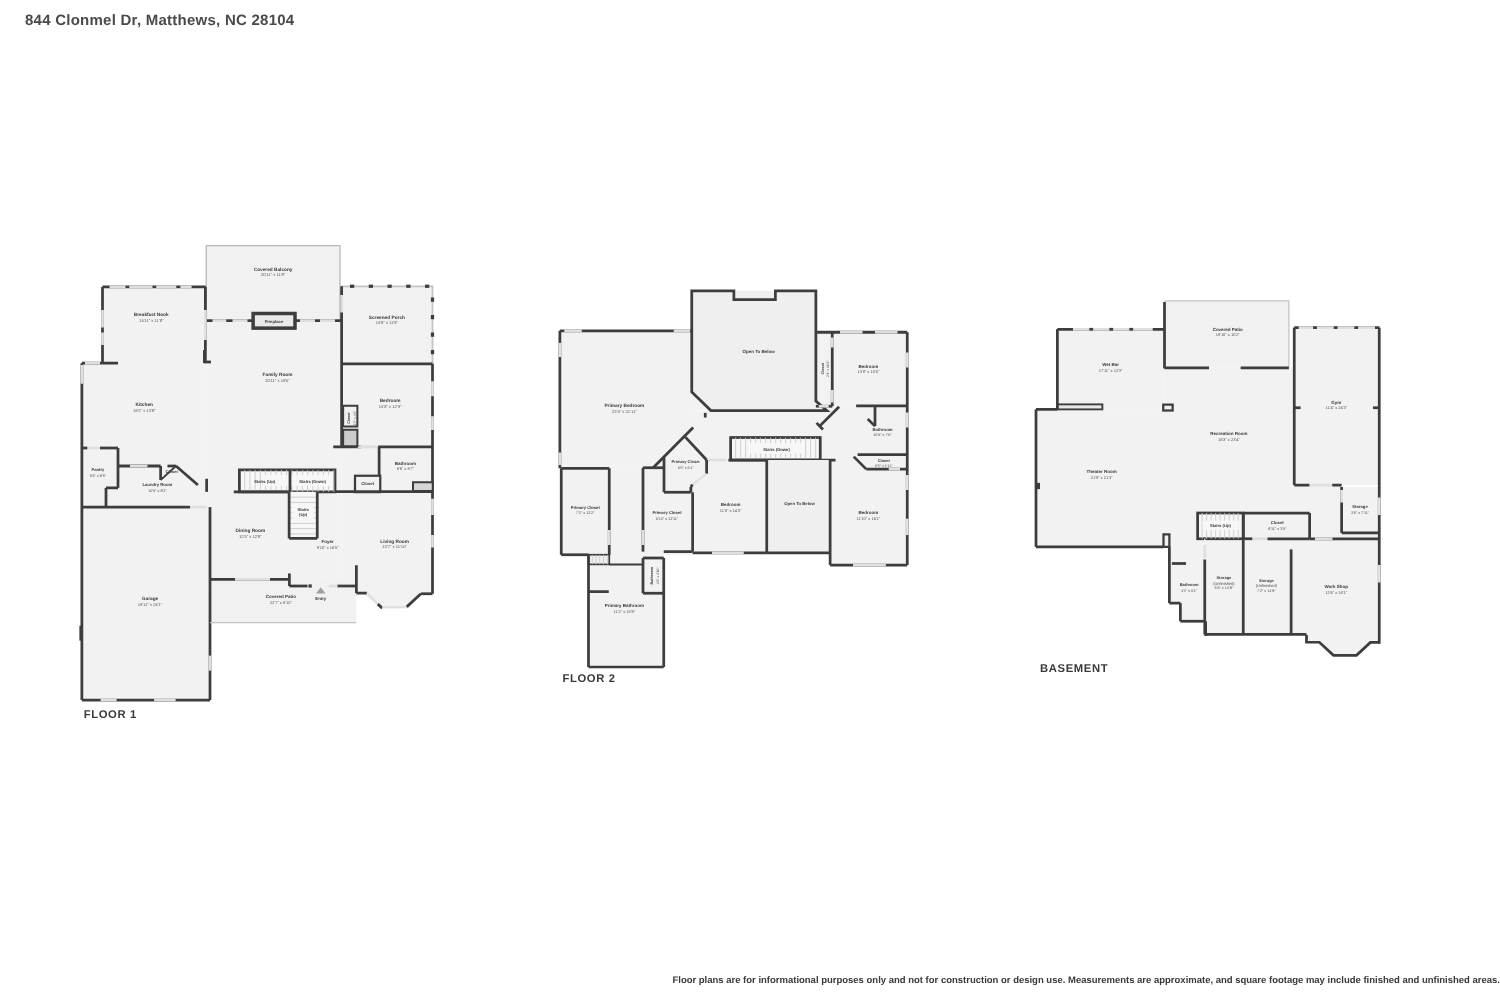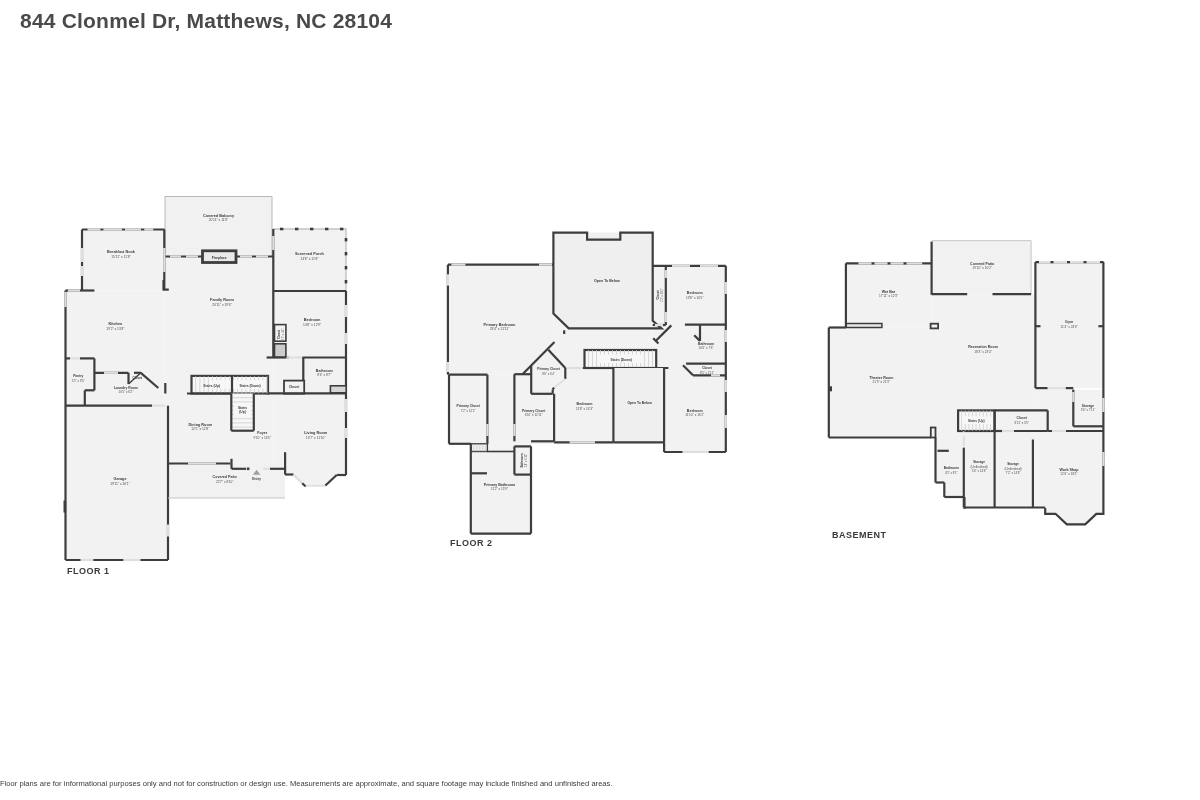--- a/index.html
+++ b/index.html
@@ -1,17 +1,17 @@
 <!DOCTYPE html>
 <html><head><meta charset="utf-8">
 <style>
 html,body{margin:0;padding:0;background:#ffffff;width:1200px;height:800px;overflow:hidden}
 *{font-family:"Liberation Sans",sans-serif}
-#title{position:absolute;left:20px;top:9px;font-size:21px;font-weight:bold;color:#4a4a4a;letter-spacing:0.2px}
-#foot{position:absolute;left:0;top:779px;width:1200px;text-align:left;font-size:7.6px;font-weight:normal;color:#3a3a3a}
+#title{position:absolute;left:20px;top:9px;font-size:12px;font-weight:bold;color:#4a4a4a;letter-spacing:0.2px}
+#foot{position:absolute;left:0;top:779px;width:1200px;text-align:right;font-size:7.6px;font-weight:bold;color:#3a3a3a}
 svg{position:absolute;left:0;top:0}
 </style></head>
 <body>
 <div id="title">844 Clonmel Dr, Matthews, NC 28104</div>
 <svg width="1200" height="800" viewBox="0 0 1200 800">
 <defs>
 <pattern id="stip" width="2" height="2" patternUnits="userSpaceOnUse">
 <rect width="2" height="2" fill="#f2f2f2"></rect>
 <rect x="0" y="0" width="1" height="1" fill="#efefef"></rect>
 </pattern>

